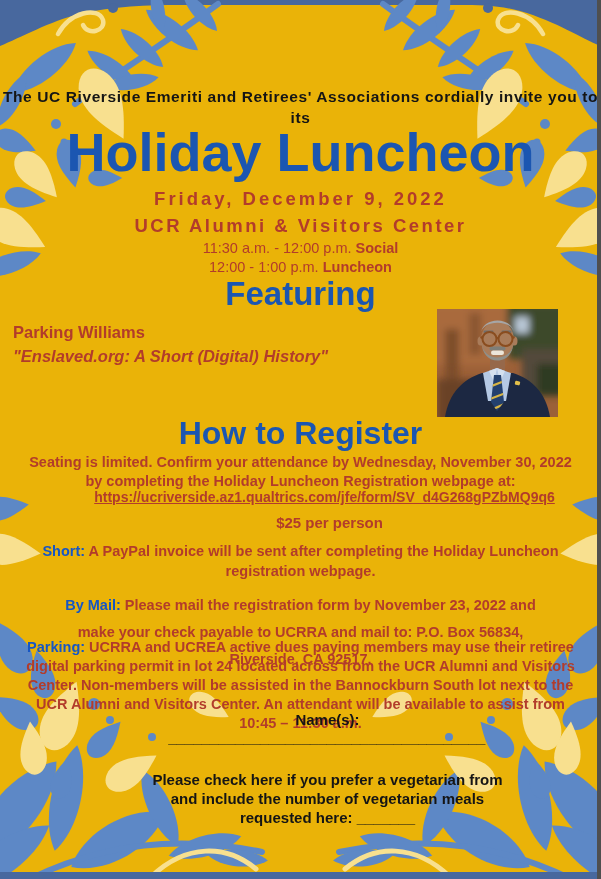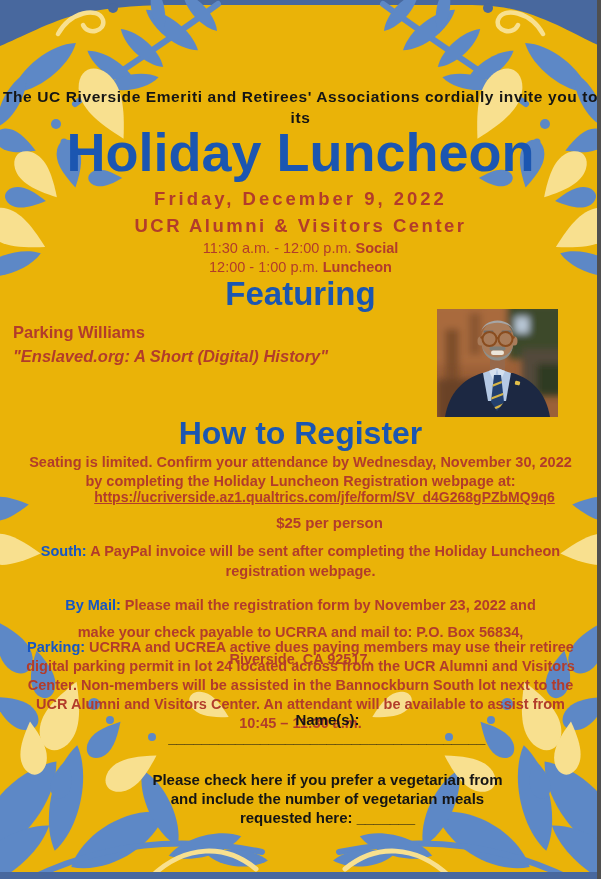--- a/index.html
+++ b/index.html
@@ -189,21 +189,21 @@
   </div>
 
   <h2 class="abs howto blueh">How to Register</h2>
   <div class="para seating red">Seating is limited. Confirm your attendance by Wednesday, November 30, 2022 by completing the Holiday Luncheon Registration webpage at:</div>
   <div class="abs url">
     <a href="#">https://ucriverside.az1.qualtrics.com/jfe/form/SV_d4G268gPZbMQ9q6</a>
   </div>
   <div class="abs price red">$25 per person</div>
 
   <div class="para online red">
-    <span class="lbl">South:</span>
+    <span class="lbl">Short:</span>
     <span>A PayPal invoice will be sent after completing the Holiday Luncheon registration webpage.</span>
   </div>
 
   <div class="para mail red">
     <span class="lbl">By Mail:</span>
     <span>Please mail the registration form by November 23, 2022 and make your check payable to UCRRA and mail to: P.O. Box 56834, Riverside, CA 92517.</span>
   </div>
 
   <div class="para parking red">
     <span class="lbl">Parking:</span>

